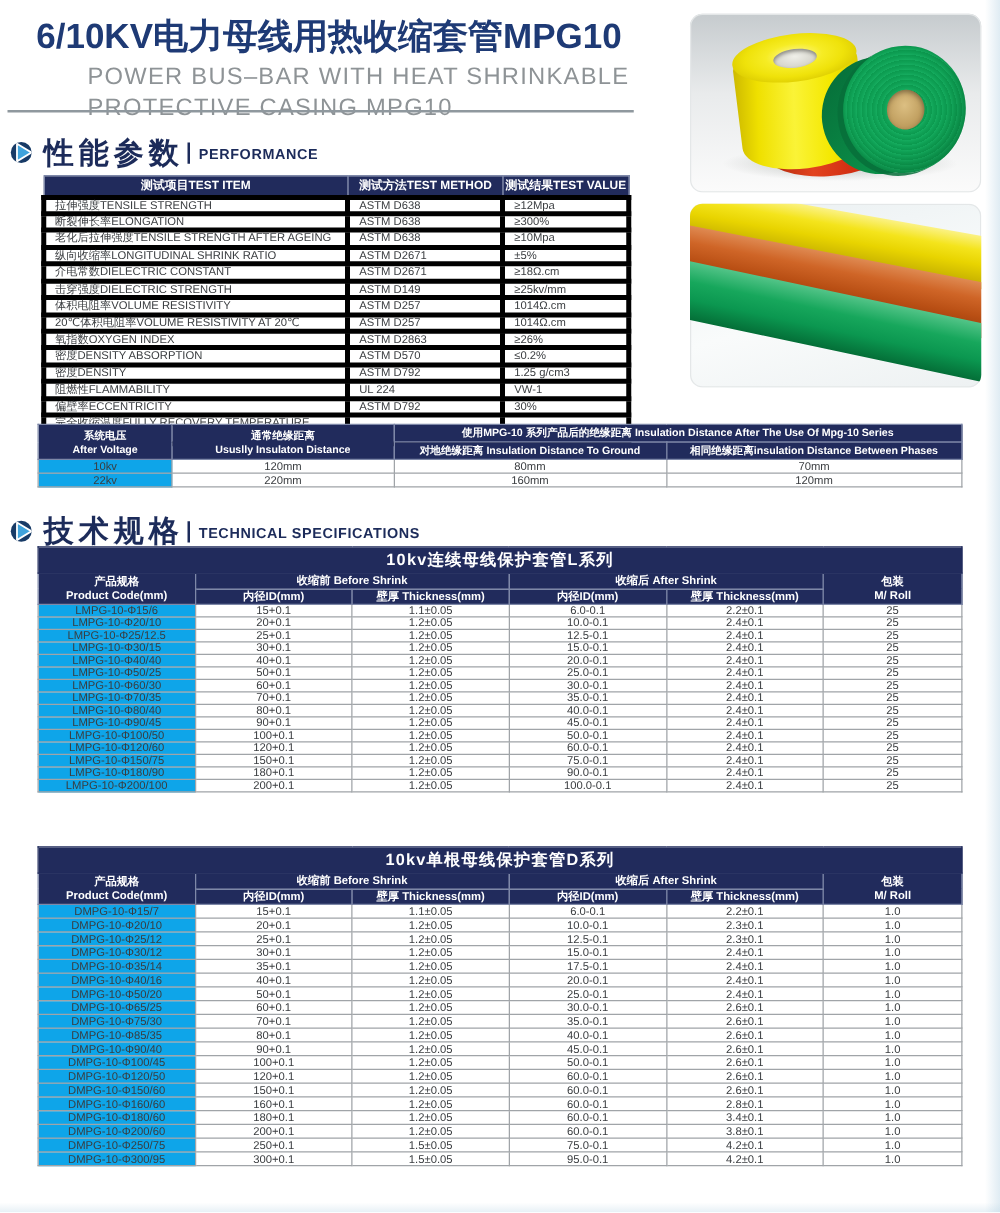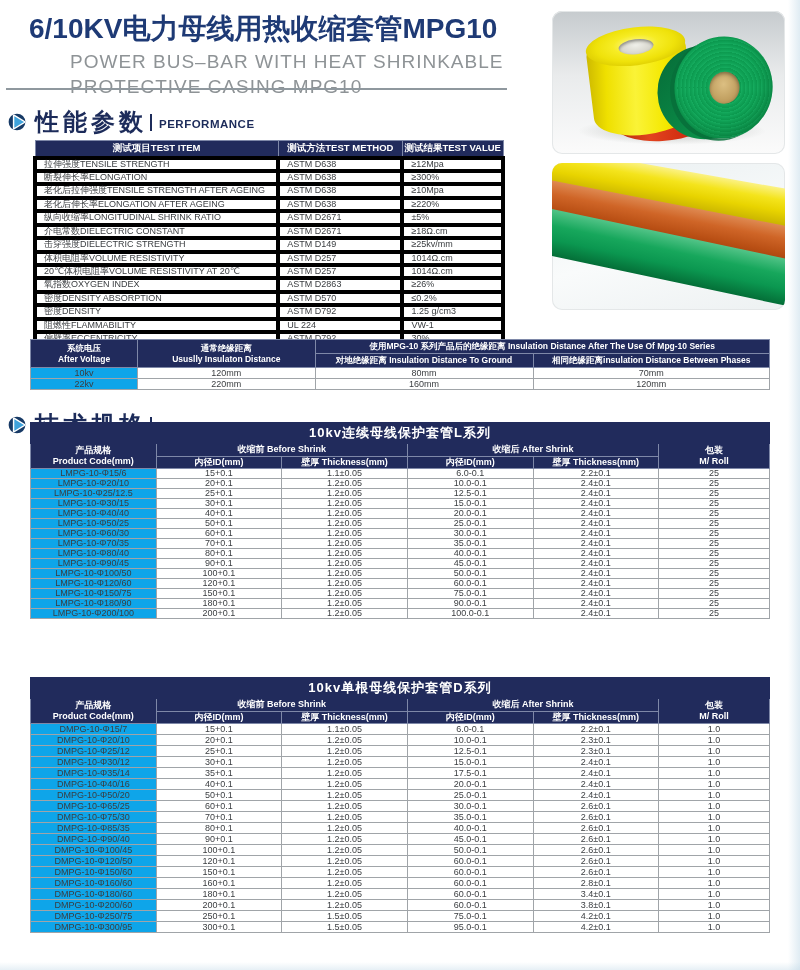--- a/index.html
+++ b/index.html
@@ -39,21 +39,21 @@
   .ins { left:30px; top:339px; width:740px; }
   .ins th { font-size:8.5px; border:1px solid #7e88a8; text-align:center; line-height:1.25; height:14px; }
   .ins td { font-size:9px; height:10px; border:1px solid #a0a4a8; text-align:center; }
   .ins td.c0, .spec td.c0 { background:#0ea5e9; }
 
   
   .spec { width:740px; left:30px; }
   .spec th { font-size:9px; border:1px solid #7e88a8; text-align:center; line-height:1.3; height:12px; }
   .spec th.tbl-title { font-size:13px; height:21px; letter-spacing:1px; border:1px solid #212b5c; }
   .spec td { font-size:9px; line-height:1; border:1px solid #a0a4a8; text-align:center; }
-  .l-table { top:422px; }
+  .l-table { top:437px; }
   .l-table td { height:10px; }
   .d-table { top:677px; }
   .d-table td { height:11px; }
 
   
   .photo { position:absolute; border-radius:10px; overflow:hidden; }
   #photo-rolls { left:552px; top:11px; width:233px; height:143px;
     background:linear-gradient(180deg,#c6cbce 0%,#e9ebec 45%,#fbfbfb 100%);
     box-shadow:inset 0 0 0 1px #e4e7e8; }
   #photo-tubes { left:552px; top:163px; width:233px; height:147px;
@@ -184,25 +184,20 @@
           <td>断裂伸长率ELONGATION</td>
           <td>ASTM D638</td>
           <td>≥300%</td>
         </tr>
         <tr>
           <td>老化后拉伸强度TENSILE STRENGTH AFTER AGEING</td>
           <td>ASTM D638</td>
           <td>≥10Mpa</td>
         </tr>
         <tr>
-          <td>老化后伸长率ELONGATION AFTER AGEING</td>
-          <td>ASTM D638</td>
-          <td>≥220%</td>
-        </tr>
-        <tr>
           <td>纵向收缩率LONGITUDINAL SHRINK RATIO</td>
           <td>ASTM D2671</td>
           <td>±5%</td>
         </tr>
         <tr>
           <td>介电常数DIELECTRIC CONSTANT</td>
           <td>ASTM D2671</td>
           <td>≥18Ω.cm</td>
         </tr>
         <tr>

